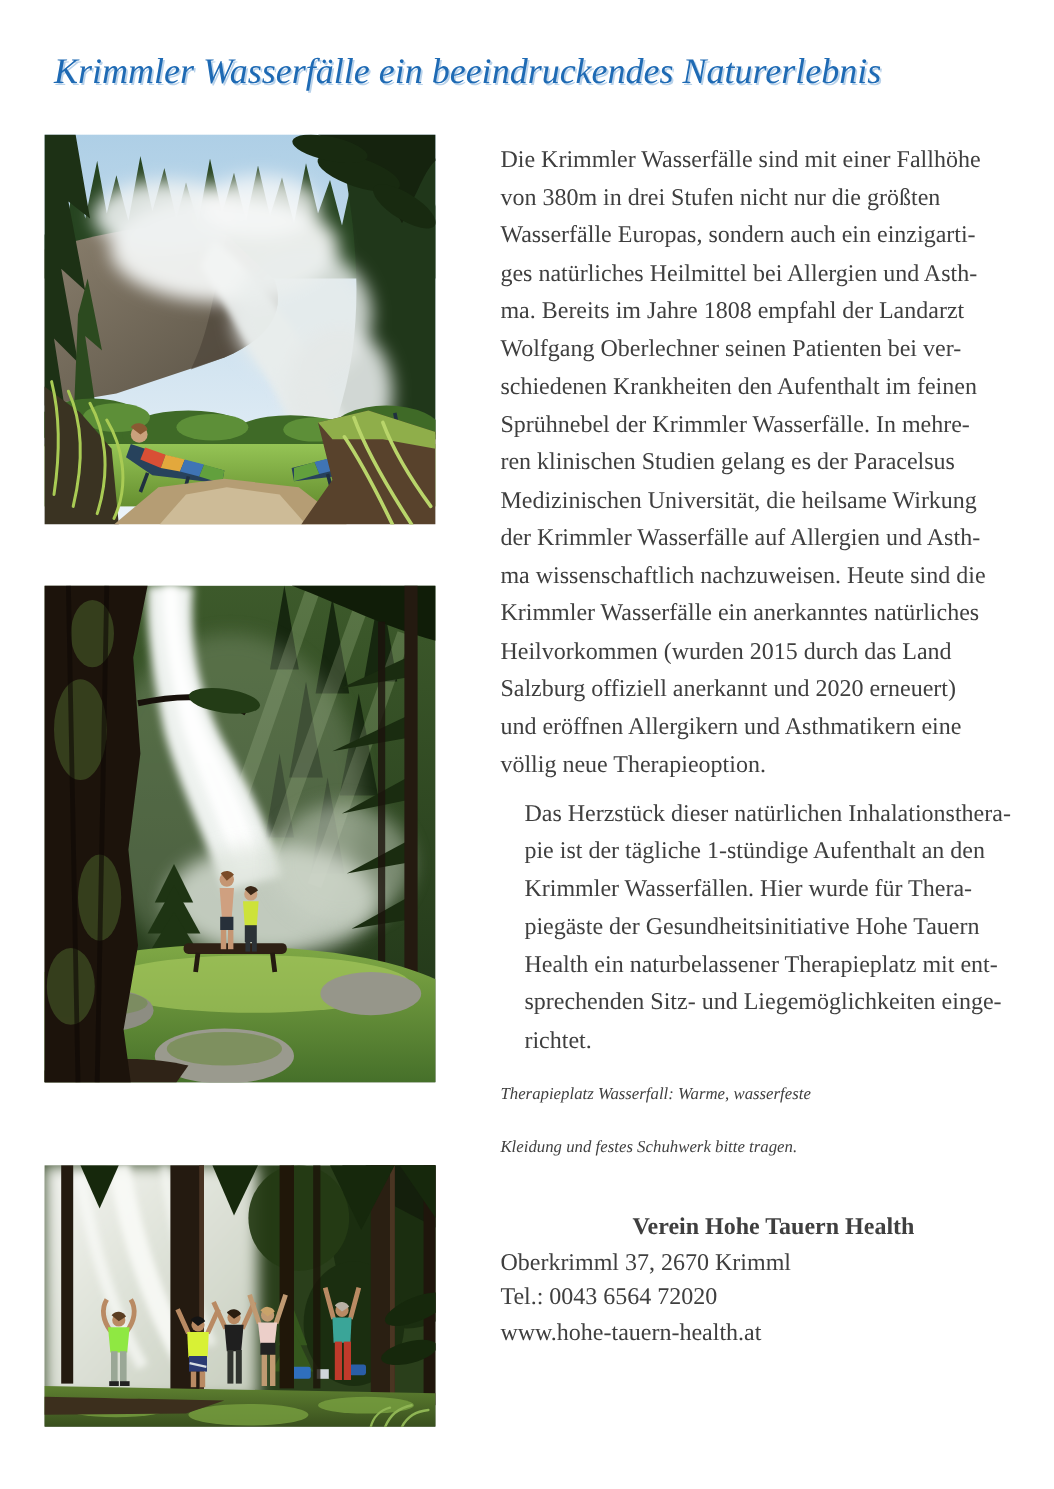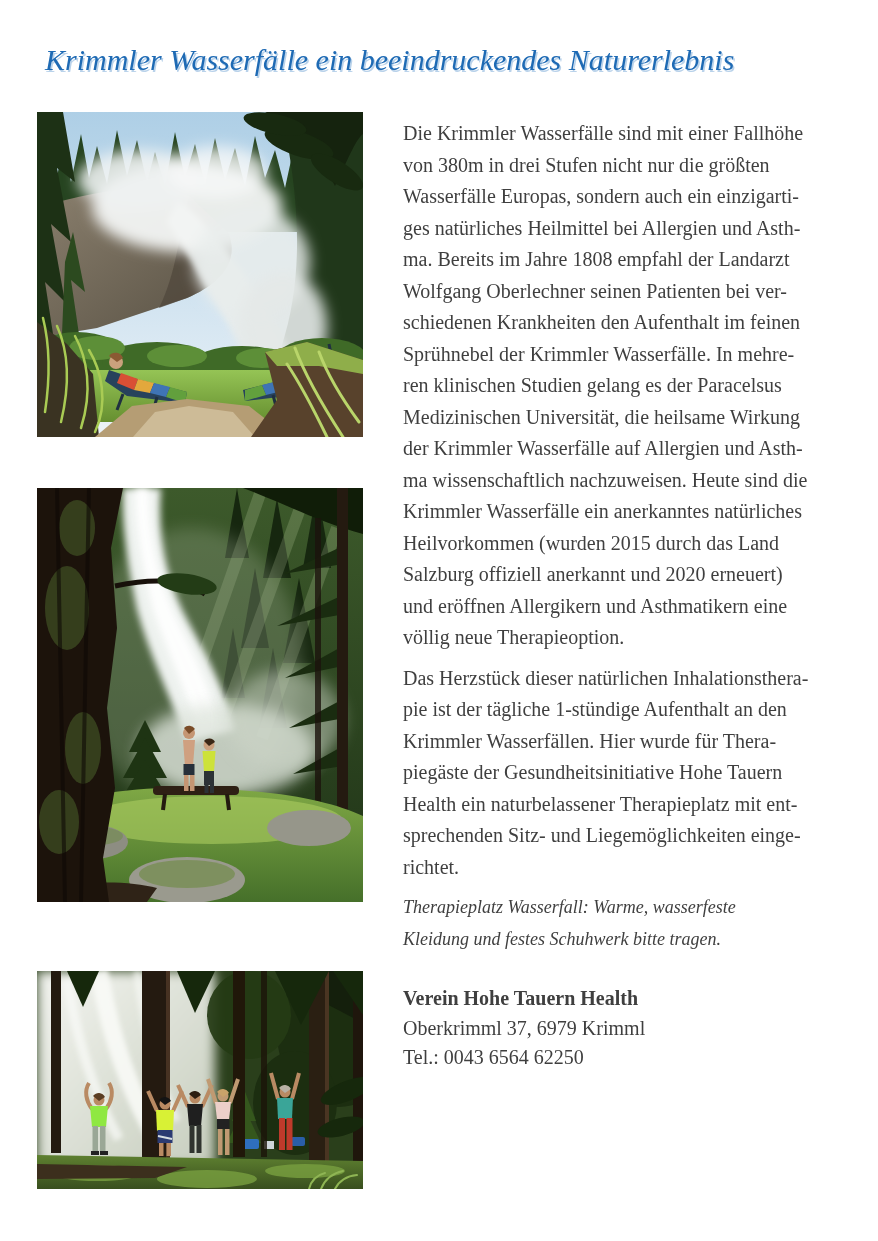--- a/index.html
+++ b/index.html
@@ -9,27 +9,27 @@
   }
   .title {
     position:absolute; left:45px; top:42px;
     font-size:30px; line-height:36px; white-space:nowrap;
     color:#1e6ab4; text-shadow:1.5px 1.5px 0 #b9d2ea;font-style:italic;
   }
   .photo { position:absolute; left:37px; display:block; }
   #photo1 { top:112px; }
   #photo2 { top:488px; }
   #photo3 { top:971px; }
-  .right-col { position:absolute; left:403px; top:118px; width:455px; color:#3f3f3f; }
+  .right-col { position:absolute; left:417px; top:118px; width:455px; color:#3f3f3f; }
   .para { font-size:20px; line-height:31.5px; white-space:pre; }
-  .para-2 { margin-top:9px; }
-  .note { margin-top:8px; font-style:italic; font-size:18px; line-height:32px; white-space:pre; }
+  .para-2 { margin-top:9px;margin-left:20px; }
+  .note { margin-top:8px; font-style:italic; font-size:14px; line-height:44px; white-space:pre; }
   .contact { margin-top:29px; font-size:20px; line-height:29.5px; }
   .contact-line { white-space:nowrap; }
-  .contact-name { font-weight:bold; }
+  .contact-name { font-weight:bold;text-align:center; }
 </style>
 </head>
 <body>
 
 <div class="page">
 
   <div class="title">Krimmler Wasserfälle ein beeindruckendes Naturerlebnis</div>
 
   <svg class="photo" id="photo1" width="326" height="325" viewBox="0 0 326 325" role="img">
     <defs>
@@ -367,18 +367,19 @@
 pie ist der tägliche 1-stündige Aufenthalt an den
 Krimmler Wasserfällen. Hier wurde für Thera-
 piegäste der Gesundheitsinitiative Hohe Tauern
 Health ein naturbelassener Therapieplatz mit ent-
 sprechenden Sitz- und Liegemöglichkeiten einge-
 richtet.</div>
     <div class="note">Therapieplatz Wasserfall: Warme, wasserfeste
 Kleidung und festes Schuhwerk bitte tragen.</div>
     <div class="contact">
       <div class="contact-line contact-name">Verein Hohe Tauern Health</div>
-      <div class="contact-line">Oberkrimml 37, 6979 Krimml</div>
-      <div class="contact-line">Tel.: 0043 6564 62250</div>
+      <div class="contact-line">Oberkrimml 37, 2670 Krimml</div>
+      <div class="contact-line">Tel.: 0043 6564 72020</div>
+      <div class="contact-line">www.hohe-tauern-health.at</div>
     </div>
   </div>
 
 </div>
 
 </body></html>

